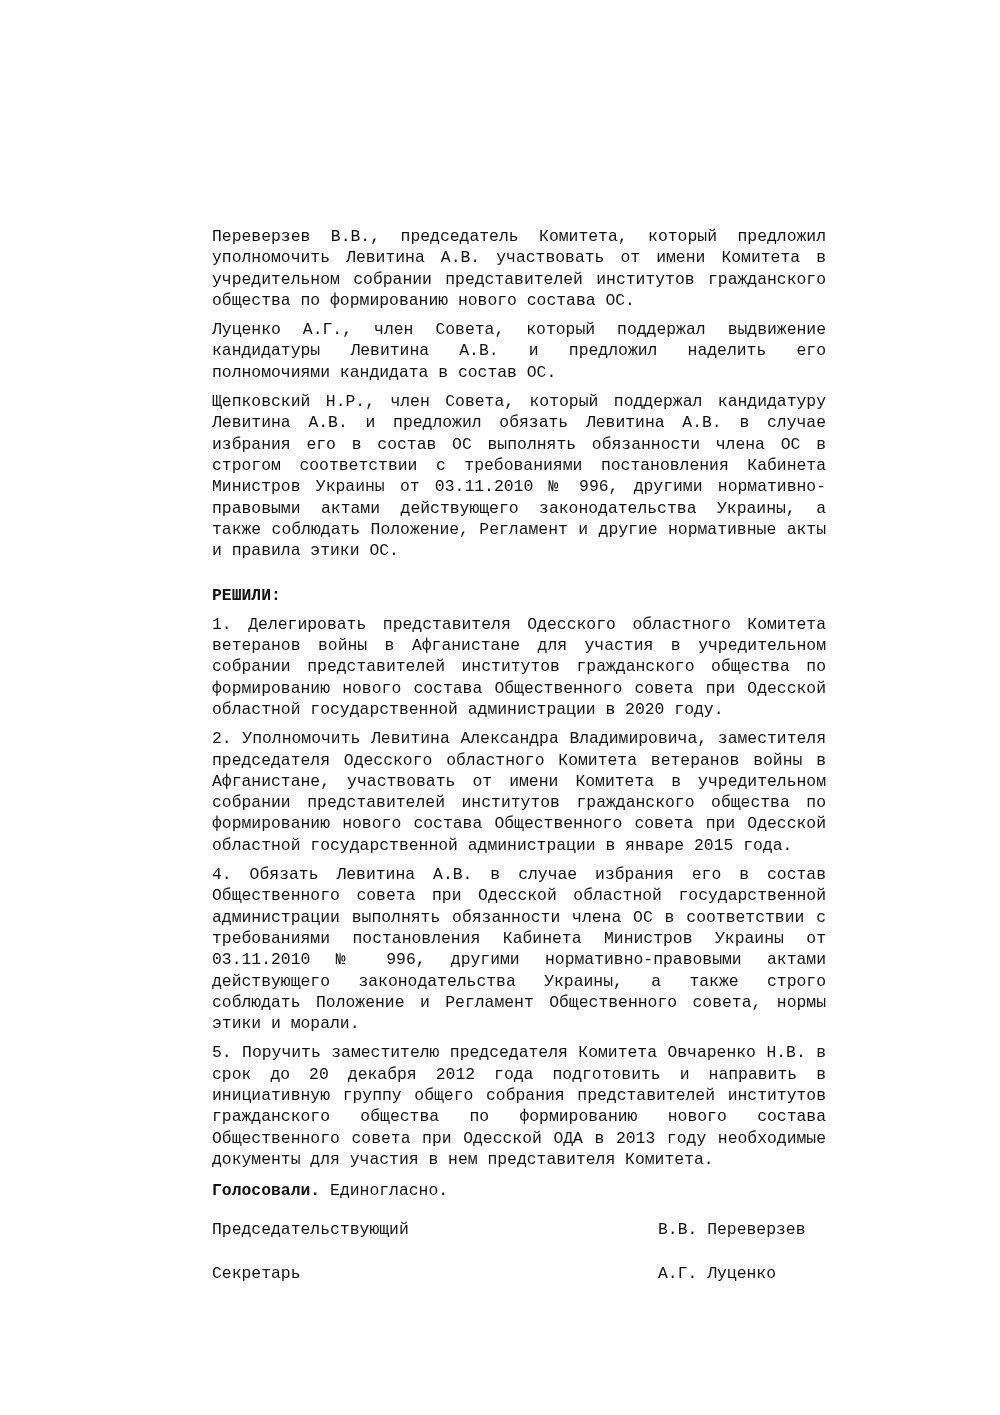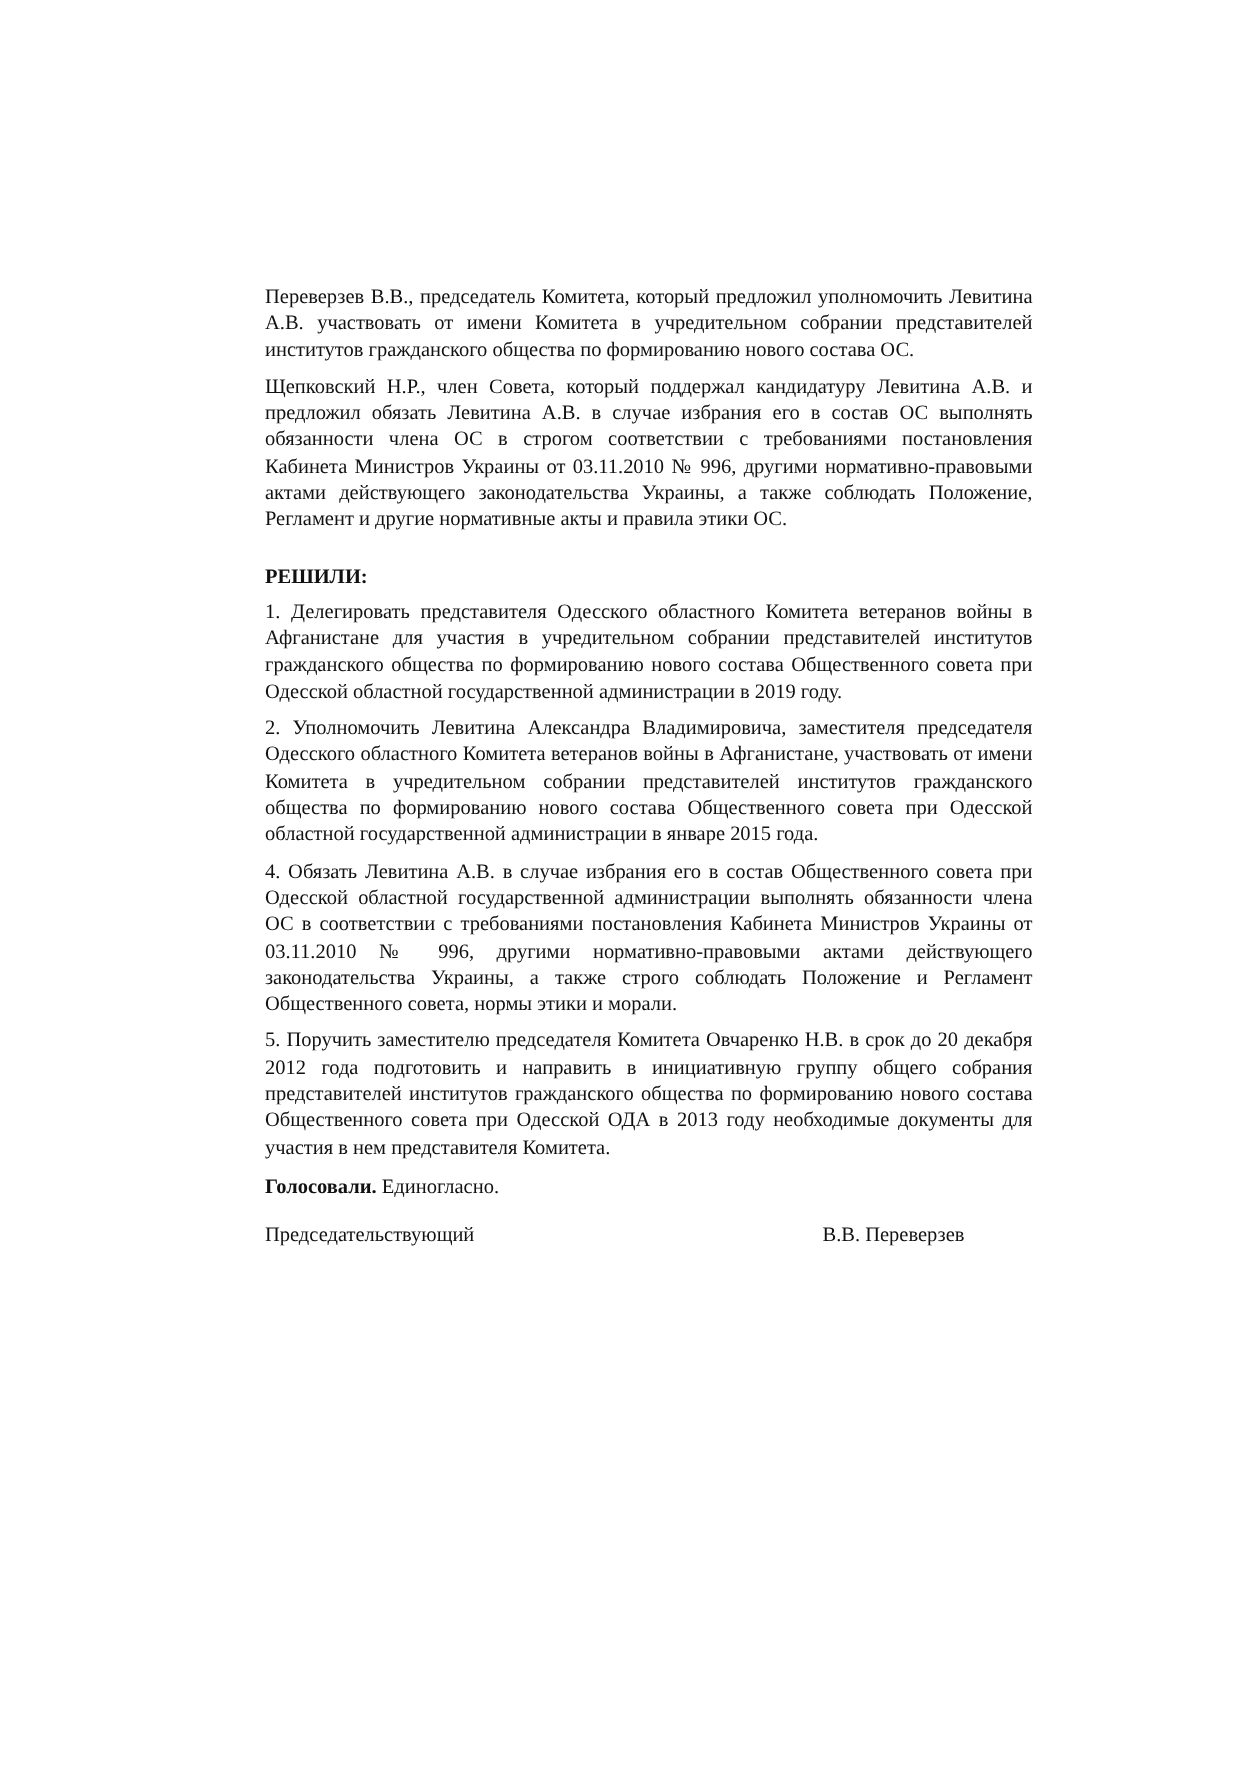--- a/index.html
+++ b/index.html
@@ -2,48 +2,53 @@
 <html><head>
   <meta charset="utf-8">
   <style>
     html, body { margin: 0; padding: 0; background: #ffffff; }
     body { width: 1000px; height: 1415px; position: relative; overflow: hidden; }
     .page {
       position: absolute;
       left: 212px;
       top: 226px;
       width: 614px;
-      font-family: Liberation Serif, serif;
+      font-family: Liberation Mono, monospace;
       font-size: 16.4px;
       line-height: 21.3px;
       color: #111111;
     }
     .para { margin: 0 0 8px 0; text-align: justify; }
     .heading { font-weight: bold; margin: 24px 0 7px 0; }
     .vote { margin: 10px 0 18px 0; }
     .vote b { font-weight: bold; }
     .sign-row { position: relative; height: 21px; }
     .sign-row .role { position: absolute; left: 0; }
     .sign-row .name { position: absolute; left: 446px; }
     .sign1 { }
     .sign2 { margin-top: 23px; }
   </style>
 </head>
 <body>
 
 <div class="page">
   <p class="para">Переверзев В.В., председатель Комитета, который предложил уполномочить Левитина А.В. участвовать от имени Комитета в учредительном собрании представителей институтов гражданского общества по формированию нового состава ОС.</p>
+  <p class="para">Луценко А.Г., член Совета, который поддержал выдвижение кандидатуры Левитина А.В. и предложил наделить его полномочиями кандидата в состав ОС.</p>
   <p class="para">Щепковский Н.Р., член Совета, который поддержал кандидатуру Левитина А.В. и предложил обязать Левитина А.В. в случае избрания его в состав ОС выполнять обязанности члена ОС в строгом соответствии с требованиями постановления Кабинета Министров Украины от 03.11.2010 № 996, другими нормативно-правовыми актами действующего законодательства Украины, а также соблюдать Положение, Регламент и другие нормативные акты и правила этики ОС.</p>
 
   <p class="heading">РЕШИЛИ:</p>
 
-  <p class="para">1. Делегировать представителя Одесского областного Комитета ветеранов войны в Афганистане для участия в учредительном  собрании представителей институтов гражданского общества по формированию нового состава Общественного совета при Одесской областной государственной администрации в 2019 году.</p>
+  <p class="para">1. Делегировать представителя Одесского областного Комитета ветеранов войны в Афганистане для участия в учредительном  собрании представителей институтов гражданского общества по формированию нового состава Общественного совета при Одесской областной государственной администрации в 2020 году.</p>
   <p class="para">2. Уполномочить Левитина Александра Владимировича, заместителя председателя Одесского областного Комитета ветеранов войны в Афганистане, участвовать от имени Комитета в учредительном собрании представителей институтов гражданского общества по формированию нового состава Общественного совета при Одесской областной государственной администрации в январе 2015 года.</p>
   <p class="para">4. Обязать Левитина А.В. в случае избрания его в состав Общественного совета при Одесской областной государственной администрации выполнять обязанности члена ОС в соответствии с требованиями постановления Кабинета Министров Украины от 03.11.2010 № 996, другими нормативно-правовыми актами действующего законодательства Украины, а также строго соблюдать Положение и Регламент Общественного совета, нормы этики и морали.</p>
   <p class="para">5. Поручить заместителю председателя Комитета Овчаренко Н.В. в срок до 20 декабря 2012 года подготовить и направить в инициативную группу общего собрания представителей институтов гражданского общества по формированию нового состава Общественного совета при Одесской ОДА в 2013 году необходимые документы для участия в нем представителя Комитета.</p>
 
   <p class="vote"><b>Голосовали.</b><span> Единогласно.</span></p>
 
   <div class="sign-row sign1">
     <span class="role">Председательствующий</span>
     <span class="name">В.В. Переверзев</span>
   </div>
+  <div class="sign-row sign2">
+    <span class="role">Секретарь</span>
+    <span class="name">А.Г. Луценко</span>
+  </div>
 </div>
 
 </body></html>

